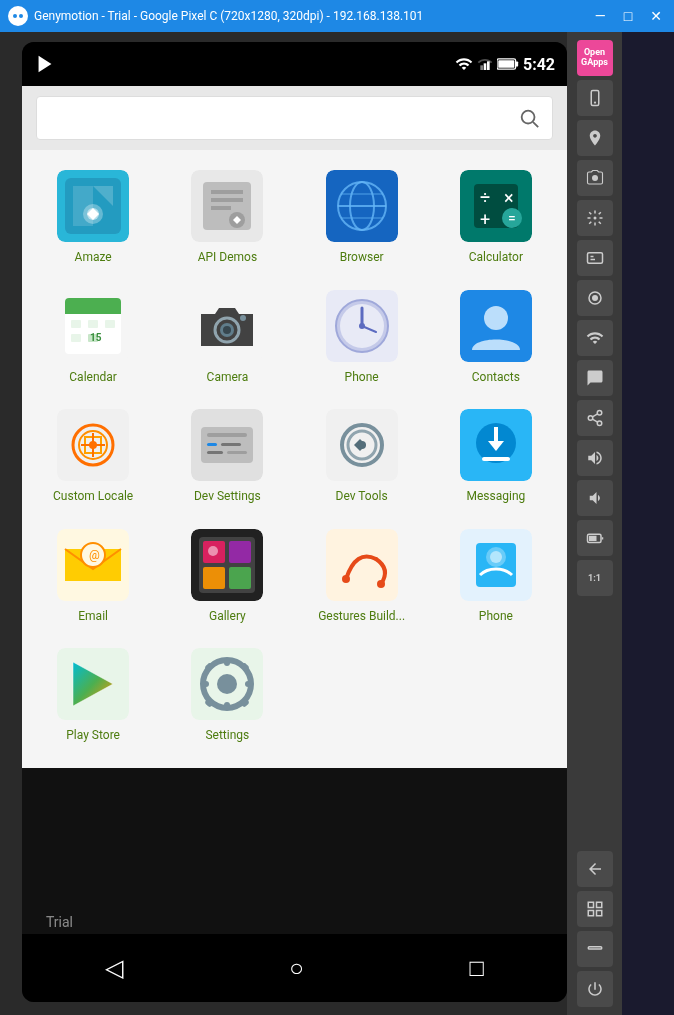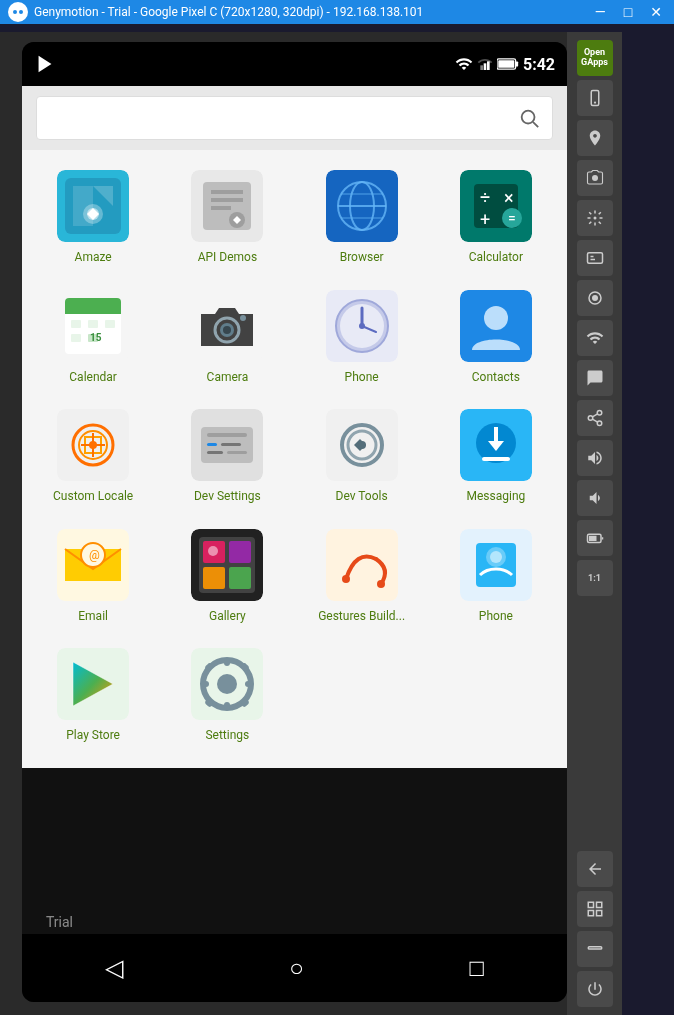--- a/index.html
+++ b/index.html
@@ -8,25 +8,25 @@
       height: 1015px;
       background: #1a1a2e;
       font-family: 'Roboto', Arial, sans-serif;
       overflow: hidden;
       position: relative;
     }
 
     
     .window-titlebar {
       width: 674px;
-      height: 24px;
+      height: 16px;
       background: #1e88e5;
       display: flex;
       align-items: center;
-      padding: 8px 8px;
+      padding: 16px 8px;
       position: absolute;
       top: 0; left: 0;
       z-index: 100;
     }
     .window-logo {
       width: 20px; height: 20px;
       background: #fff;
       border-radius: 50%;
       margin-right: 6px;
       display: flex; align-items: center; justify-content: center;
@@ -74,21 +74,21 @@
     }
     .side-btn {
       width: 36px; height: 36px;
       background: #4a4a4a;
       border-radius: 4px;
       display: flex; align-items: center; justify-content: center;
       cursor: pointer;
       color: #ccc;
       font-size: 14px;
     }
-    .side-btn.blue { background: #4d7c0f; color: #fff; }
+    .side-btn.blue { background: #ec4899; color: #fff; }
 
     
     .android-device {
       position: absolute;
       left: 22px;
       top: 10px;
       width: 545px;
       height: 960px;
       background: #111;
       border-radius: 12px;

